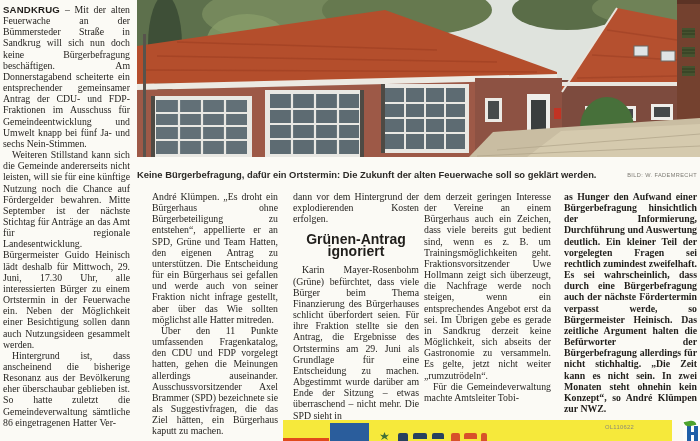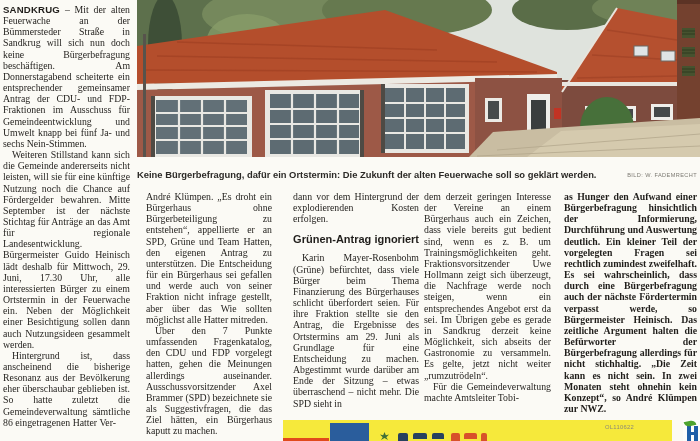--- a/index.html
+++ b/index.html
@@ -11,32 +11,32 @@
   }
   .col{
     position:absolute;top:191px;
     font-size:9.8px;line-height:11.15px;
     text-align:justify;
     hyphens:auto;-webkit-hyphens:auto;
   }
   .col p{margin:0;}
   .col p.indent{text-indent:9px;}
   #col1{left:3px;top:4px;width:127px;}
-  #col2{left:146px;width:126px;}
+  #col2{left:152px;width:126px;}
   #col3{left:285px;width:126px;margin-left:8px;}
   #col4{left:424px;width:127px;}
   #col5{left:564px;width:133px;font-weight:bold;}
   .dateline{
     font-family:"Liberation Sans","DejaVu Sans",sans-serif;
     font-weight:bold;font-size:9.6px;letter-spacing:.2px;
   }
   .subhead{
     font-family:"Liberation Sans","DejaVu Sans",sans-serif;
-    font-weight:bold;font-size:11px;line-height:12px;
-    margin:9px 0 7px 0;text-align:right;text-indent:0;
+    font-weight:bold;font-size:14px;line-height:12px;
+    margin:9px 0 7px 0;text-align:center;text-indent:0;
   }
   .photo{
     position:absolute;left:137px;top:0;width:563px;height:157px;
     overflow:hidden;background:#dde2dc;
   }
   .photo svg{display:block;width:100%;height:100%;}
   .caption-row{
     position:absolute;left:137px;top:161px;width:560px;
     display:flex;align-items:flex-start;justify-content:space-between;
     font-family:"Liberation Sans","DejaVu Sans",sans-serif;
@@ -179,21 +179,21 @@
   </div>
 
   <div class="col" id="col1">
     <p><span class="dateline">SANDKRUG</span> <span>– Mit der alten Feuerwache an der Bümmersteder Straße in Sandkrug will sich nun doch keine Bürgerbefragung beschäftigen. Am Donnerstagabend scheiterte ein entsprechender gemeinsamer Antrag der CDU- und FDP-Fraktionen im Ausschuss für Gemeindeentwicklung und Umwelt knapp bei fünf Ja- und sechs Nein-Stimmen.</span></p>
     <p class="indent">Weiteren Stillstand kann sich die Gemeinde andererseits nicht leisten, will sie für eine künftige Nutzung noch die Chance auf Fördergelder bewahren. Mitte September ist der nächste Stichtag für Anträge an das Amt für regionale Landesentwicklung. Bürgermeister Guido Heinisch lädt deshalb für Mittwoch, 29. Juni, 17.30 Uhr, alle interessierten Bürger zu einem Ortstermin in der Feuerwache ein. Neben der Möglichkeit einer Besichtigung sollen dann auch Nutzungsideen gesammelt werden.</p>
     <p class="indent">Hintergrund ist, dass anscheinend die bisherige Resonanz aus der Bevölkerung eher überschaubar geblieben ist. So hatte zuletzt die Gemeindeverwaltung sämtliche 86 eingetragenen Hatter Ver-</p>
   </div>
 
   <div class="col" id="col2">
     <p>André Klümpen. „Es droht ein Bürgerhaus ohne Bürgerbeteiligung zu entstehen“, appellierte er an SPD, Grüne und Team Hatten, den eigenen Antrag zu unterstützen. Die Entscheidung für ein Bürgerhaus sei gefallen und werde auch von seiner Fraktion nicht infrage gestellt, aber über das Wie sollten möglichst alle Hatter mitreden.</p>
-    <p class="indent">Über den 7 Punkte umfassenden Fragenkatalog, den CDU und FDP vorgelegt hatten, gehen die Meinungen allerdings auseinander. Ausschussvorsitzender Axel Brammer (SPD) bezeichnete sie als Suggestivfragen, die das Ziel hätten, ein Bürgerhaus kaputt zu machen.</p>
+    <p class="indent">Über den 11 Punkte umfassenden Fragenkatalog, den CDU und FDP vorgelegt hatten, gehen die Meinungen allerdings auseinander. Ausschussvorsitzender Axel Brammer (SPD) bezeichnete sie als Suggestivfragen, die das Ziel hätten, ein Bürgerhaus kaputt zu machen.</p>
   </div>
 
   <div class="col" id="col3">
     <p>dann vor dem Hintergrund der explodierenden Kosten erfolgen.</p>
     <h3 class="subhead">Grünen-Antrag ignoriert</h3>
     <p class="indent">Karin Mayer-Rosenbohm (Grüne) befürchtet, dass viele Bürger beim Thema Finanzierung des Bürgerhauses schlicht überfordert seien. Für ihre Fraktion stellte sie den Antrag, die Ergebnisse des Ortstermins am 29. Juni als Grundlage für eine Entscheidung zu machen. Abgestimmt wurde darüber am Ende der Sitzung – etwas überraschend – nicht mehr. Die SPD sieht in</p>
   </div>
 
   <div class="col" id="col4">
     <p>dem derzeit geringen Interesse der Vereine an einem Bürgerhaus auch ein Zeichen, dass viele bereits gut bedient sind, wenn es z. B. um Trainingsmöglichkeiten geht. Fraktionsvorsitzender Uwe Hollmann zeigt sich überzeugt, die Nachfrage werde noch steigen, wenn ein entsprechendes Angebot erst da sei. Im Übrigen gebe es gerade in Sandkrug derzeit keine Möglichkeit, sich abseits der Gastronomie zu versammeln. Es gelte, jetzt nicht weiter „rumzutrödeln“.</p>

